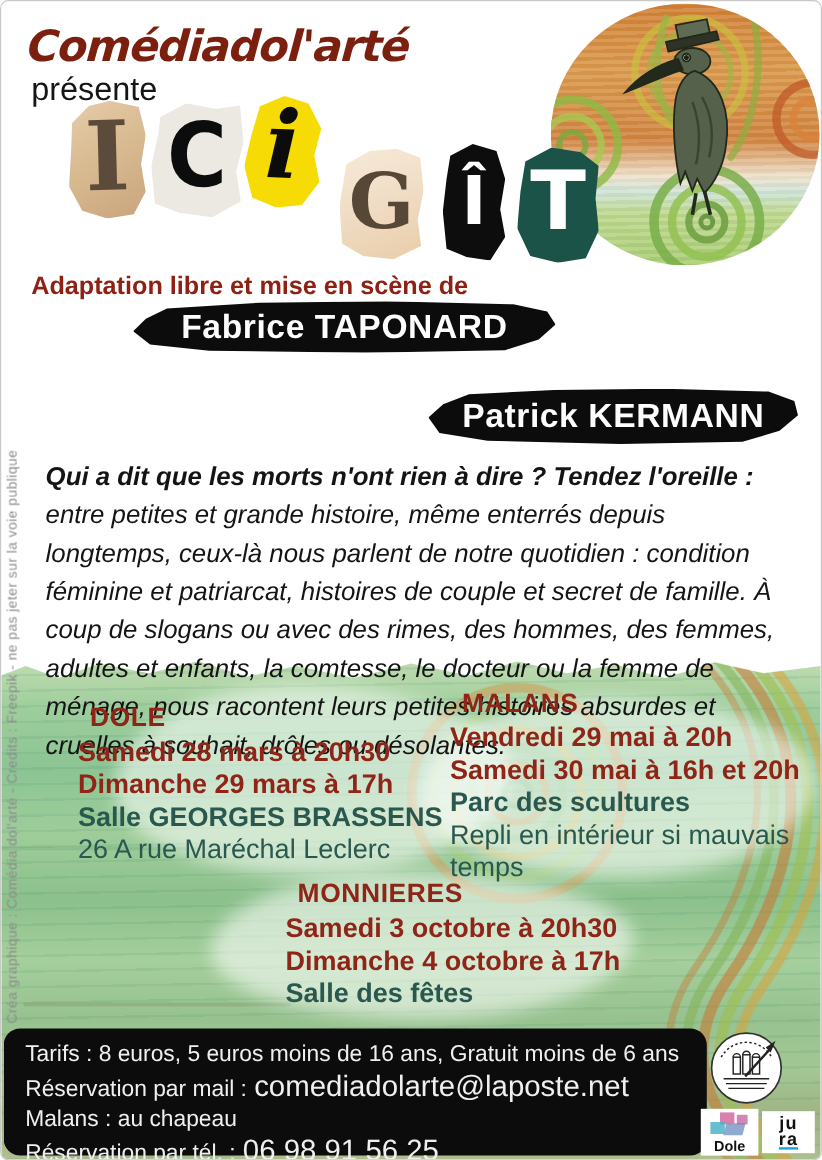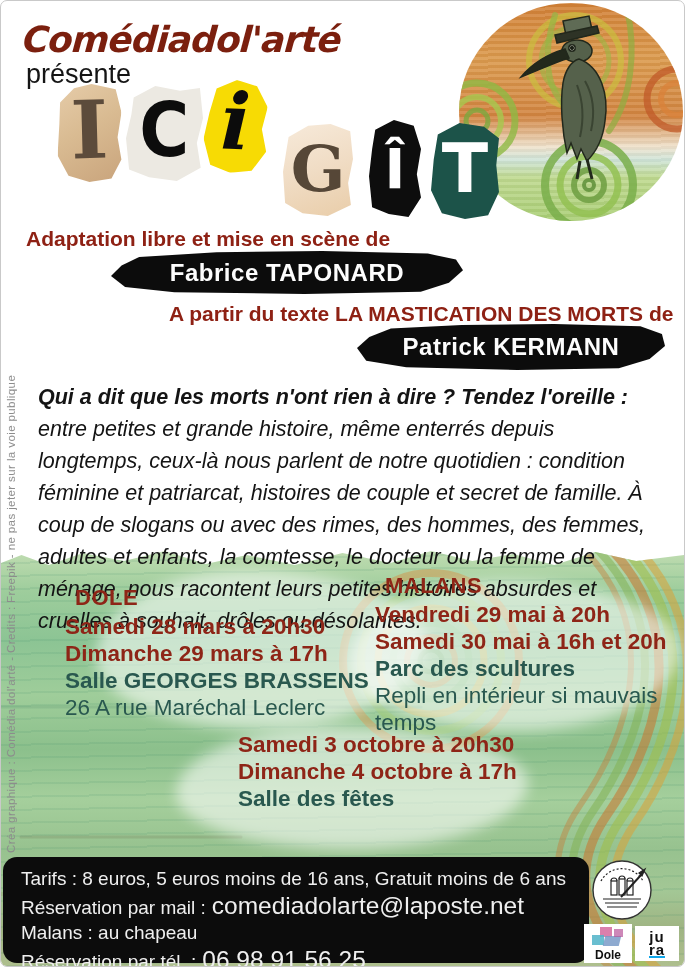--- a/index.html
+++ b/index.html
@@ -51,21 +51,21 @@
   .paper-circ span{font-family:"DejaVu Sans",sans-serif;font-weight:900;font-size:56px;color:#ffffff;}
   .paper-t{left:430px;top:122px;width:68px;height:96px;
     background:#1c5349;
     clip-path:polygon(10% 12%,42% 0%,78% 4%,100% 16%,96% 44%,100% 72%,84% 96%,50% 100%,16% 94%,0% 70%,4% 38%);}
   .paper-t span{font-family:"DejaVu Sans",sans-serif;font-weight:900;font-size:68px;color:#ffffff;margin-top:-6px;}
   
   .red-line{position:absolute;z-index:2;font-weight:bold;font-size:21px;color:#8e2114;}
   .byline-1{left:25px;top:226px;}
   .byline-2{left:168px;top:301px;}
   .banner{position:absolute;z-index:2;background:#0c0c0c;display:flex;align-items:center;justify-content:center;}
-  .banner span{color:#fdfdfd;font-weight:800;font-size:24px;letter-spacing:.5px;}
+  .banner span{color:#fdfdfd;font-weight:800;font-size:28px;letter-spacing:.5px;}
   .banner-1{left:110px;top:250px;width:352px;height:43px;
     clip-path:polygon(0% 58%,3% 34%,8% 14%,30% 3%,60% 0%,90% 6%,98% 20%,100% 45%,96% 74%,88% 95%,55% 100%,18% 96%,4% 84%);}
   .banner-2{left:356px;top:323px;width:308px;height:46px;
     clip-path:polygon(0% 52%,4% 28%,11% 10%,34% 2%,64% 0%,92% 5%,99% 22%,100% 48%,95% 76%,85% 96%,52% 100%,16% 94%,3% 80%);}
   
   .synopsis{position:absolute;left:37px;top:380px;width:626px;z-index:2;
     font-style:italic;font-size:21.5px;line-height:32px;color:#141414;}
   .synopsis .hook{font-weight:bold;}
   
   .green-section{
@@ -184,21 +184,20 @@
       <span>Î</span>
     </div>
   <div class="paper paper-t">
       <span>T</span>
     </div>
 
   <div class="red-line byline-1">Adaptation libre et mise en scène de</div>
   <div class="banner banner-1">
     <span>Fabrice TAPONARD</span>
   </div>
-  <div class="red-line byline-2">A partir du texte LA MASTICATION DES MORTS de</div>
   <div class="banner banner-2">
     <span>Patrick KERMANN</span>
   </div>
 
   <div class="synopsis">
     <span class="hook">Qui a dit que les morts n'ont  rien à dire ? Tendez l'oreille :</span><br>
     <span>entre petites et grande histoire, même enterrés depuis longtemps, ceux-là nous parlent de notre quotidien : condition féminine et patriarcat, histoires de couple et secret de famille. À coup de slogans ou avec des rimes, des hommes, des femmes, adultes et enfants, la comtesse, le docteur ou la femme de ménage, nous racontent leurs petites histoires absurdes et cruelles à souhait, drôles ou désolantes.</span>
   </div>
 
   <div class="green-section">
@@ -238,20 +237,21 @@
 
   <div class="venue venue-malans">
     <div class="city">MALANS</div>
     <div class="v-red">Vendredi 29 mai à 20h</div>
     <div class="v-red">Samedi 30 mai à 16h et 20h</div>
     <div class="v-teal-b">Parc des scultures</div>
     <div class="v-teal">Repli en intérieur si mauvais temps</div>
   </div>
 
   <div class="venue venue-monnieres">
+    <div class="city">MONNIERES</div>
     <div class="v-red">Samedi 3 octobre à 20h30</div>
     <div class="v-red">Dimanche 4 octobre à 17h</div>
     <div class="v-teal-b">Salle des fêtes</div>
   </div>
 
   <div class="footer-box">
     <div class="footer-line f-small">Tarifs : 8 euros, 5 euros moins de 16 ans, Gratuit moins de 6 ans</div>
     <div class="footer-line">
       <span class="f-small">Réservation par mail :</span>
       <span class="f-big">comediadolarte@laposte.net</span>

